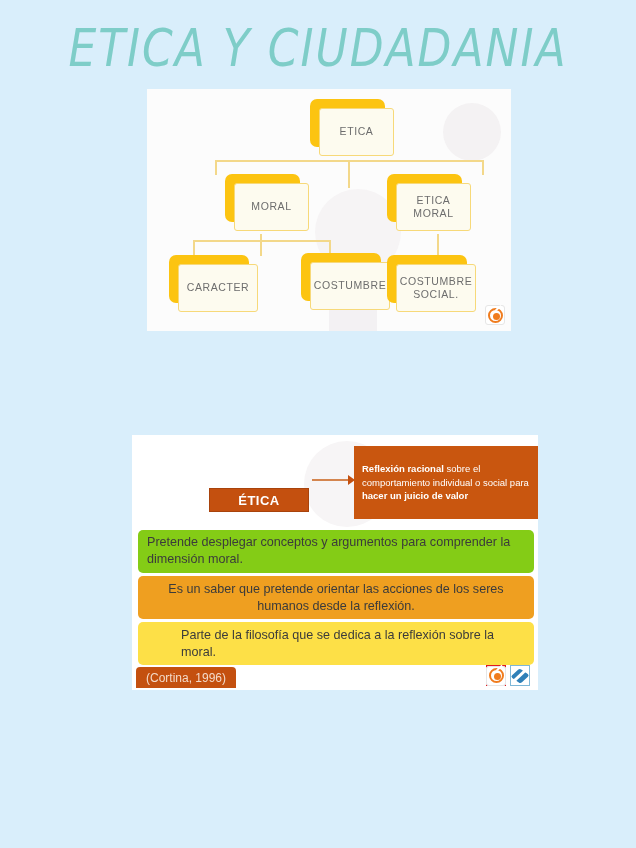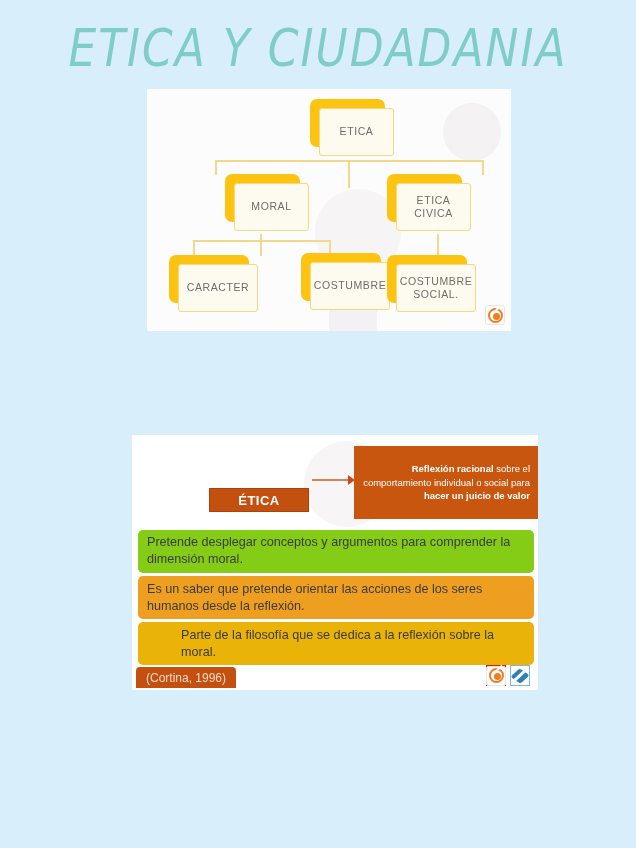--- a/index.html
+++ b/index.html
@@ -136,39 +136,39 @@
     border-top: 5px solid transparent;
     border-bottom: 5px solid transparent;
   }
   .refl-box {
     position: absolute; left: 222px; top: 11px;
     width: 184px; height: 73px;
     background: #c9560f;
     color: #ffffff;
     font-size: 9.5px;
     line-height: 1.45;
-    text-align: right;
+    text-align: left;
     padding: 7px 8px;
     display: flex; align-items: center; justify-content: center;
   }
   .refl-box b { font-weight: bold; }
 
   .bar {
     position: absolute; left: 6px;
     width: 396px; height: 43px;
     border-radius: 5px;
     color: #3b3b3b;
     font-size: 12.6px;
     line-height: 1.3;
     padding: 6px 9px;
     display: flex; align-items: center;
   }
   .bar1 { top: 95px; background: #84cc16; align-items: flex-end; }
-  .bar2 { top: 141px; background: #ef9f20; }
-  .bar3 { top: 187px; background: #eab308; padding-left: 43px; }
+  .bar2 { top: 141px; background: #ef9f20; text-align: center; }
+  .bar3 { top: 187px; background: #fde047; padding-left: 43px; }
 
   .cortina {
     position: absolute; left: 4px; top: 232px;
     width: 100px; height: 21px;
     background: #c4500f;
     border-radius: 4px 4px 0 0;
     color: #f3d9c8;
     font-size: 12px;
     display: flex; align-items: center; justify-content: center;
   }
@@ -245,21 +245,21 @@
     <div class="node" style="left:78px; top:85px; width:75px; height:48px;">
       <div class="shadow"></div>
       <div class="card">
         <span>MORAL</span>
       </div>
     </div>
 
     <div class="node" style="left:240px; top:85px; width:75px; height:48px;">
       <div class="shadow"></div>
       <div class="card">
-        <span>ETICA CIVICA</span>
+        <span>ETICA MORAL</span>
       </div>
     </div>
 
     <div class="node" style="left:22px; top:166px; width:80px; height:48px;">
       <div class="shadow"></div>
       <div class="card">
         <span>CARACTER</span>
       </div>
     </div>
 

